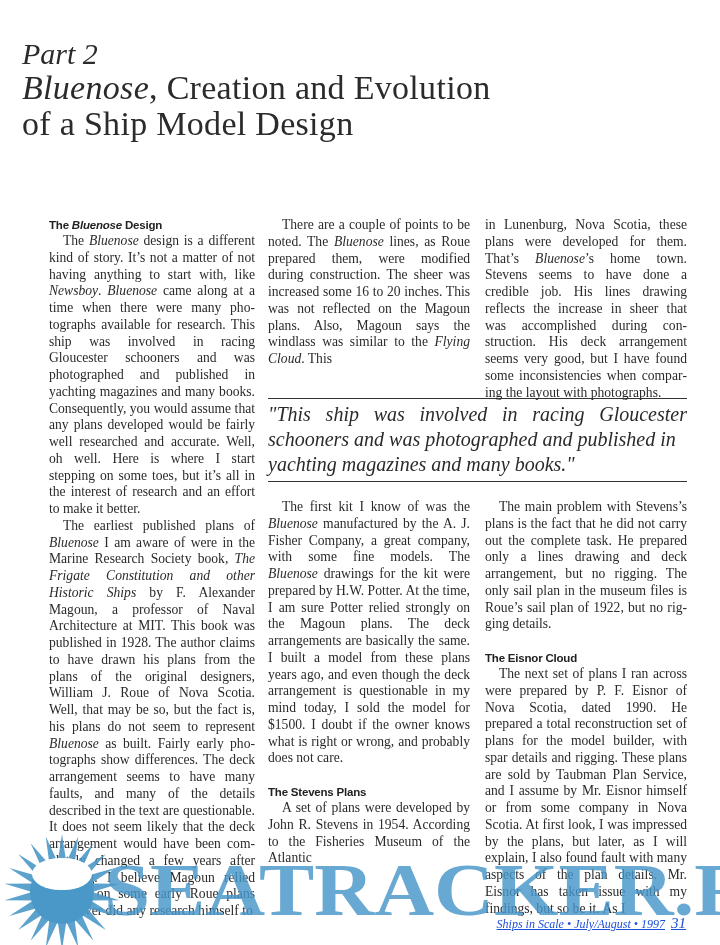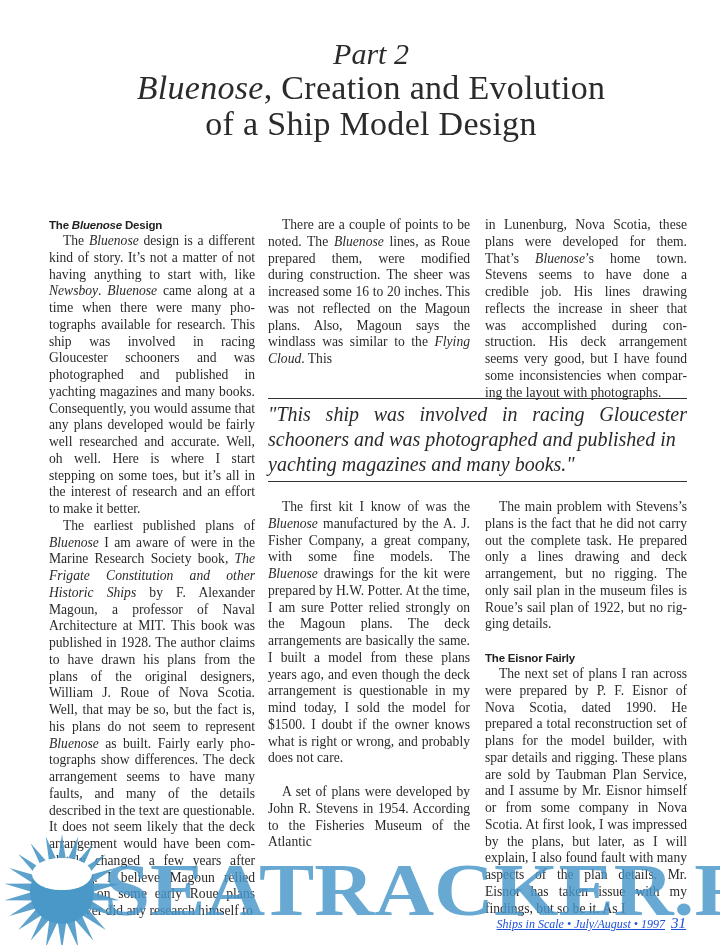--- a/index.html
+++ b/index.html
@@ -1,21 +1,21 @@
 <!DOCTYPE html>
 <html><head>
 <meta charset="utf-8">
 <style>
   html, body { margin: 0; padding: 0; }
   body {
     width: 720px; height: 945px; background: #ffffff; position: relative; overflow: hidden;
     color: #2a2a2a;
     font-family: "Liberation Serif", "DejaVu Serif", serif;
   }
-  .title-block { position: absolute; left: 0; top: 38px; width: 720px; text-align: center; color: #2b2b2b; }
+  .title-block { position: absolute; left: 0; top: 38px; width: 720px; color: #2b2b2b; }
   .part { font-style: italic; font-size: 30px; line-height: 32px; margin-left: 22px; }
   .title1, .title2 { font-size: 34px; line-height: 36px; letter-spacing: 0.3px; }
   .title1 { margin-left: 22px; }
   .title2 { margin-left: 22px; }
   .byline { font-style: italic; font-size: 22px; line-height: 26px; margin-top: 10px; margin-left: 176px; font-weight: bold; }
   .col { position: absolute; font-size: 13.6px; line-height: 16.75px; text-align: justify; hyphens: manual; }
   .col p { margin: 0; text-indent: 14px; }
   .col p.noindent { text-indent: 0; }
   .col1 { left: 49px; top: 217px; width: 206px; }
   .col2a { left: 268px; top: 217px; width: 202px; }
@@ -70,27 +70,28 @@
 </div>
 
 <div class="pull-quote">
   <div>"This ship was involved in racing Gloucester schooners and was photographed and published in</div>
   <div class="last">yachting magazines and many books."</div>
 </div>
 
 <div class="col col2b">
   <p>The first kit I know of was the <i>Bluenose</i> manufactured by the A. J. Fisher Company, a great company, with some fine models. The <i>Bluenose</i> drawings for the kit were prepared by H.W. Potter. At the time, I am sure Potter relied strongly on the Magoun plans. The deck arrangements are basically the same. I built a model from these plans years ago, and even though the deck arrangement is ques­tionable in my mind today, I sold the model for $1500. I doubt if the owner knows what is right or wrong, and probably does not care.</p>
   <div class="spacer"></div>
+  <div class="subhead">The Stevens Plans</div>
   <p>A set of plans were developed by John R. Stevens in 1954. According to the Fisheries Museum of the Atlantic</p>
 </div>
 
 <div class="col col3b">
   <p>The main problem with Stevens’s plans is the fact that he did not carry out the complete task. He prepared only a lines drawing and deck arrangement, but no rigging. The only sail plan in the museum files is Roue’s sail plan of 1922, but no rig­ging details.</p>
   <div class="spacer"></div>
-  <div class="subhead">The Eisnor Fairly</div>
+  <div class="subhead">The Eisnor Cloud</div>
   <p>The next set of plans I ran across were prepared by P. F. Eisnor of Nova Scotia, dated 1990. He prepared a total reconstruction set of plans for the model builder, with spar details and rigging. These plans are sold by Taubman Plan Service, and I assume by Mr. Eisnor himself or from some company in Nova Scotia. At first look, I was impressed by the plans, but later, as I will explain, I also found fault with many aspects of the plan details. Mr. Eisnor has taken issue with my findings, but so be it. As I</p>
 </div>
 
 <svg class="watermark" viewBox="0 0 720 125">
   <g id="sunburst">
       <polygon points="62.0,14.0 66.3,42.3 78.3,16.3 74.5,44.7 93.4,23.2 81.6,49.3 105.8,34.0 87.2,55.8 114.8,47.9 90.8,63.5 119.4,63.7 92.0,72.0 119.4,80.3 90.8,80.5 114.8,96.1 87.2,88.2 105.8,110.0 81.6,94.7 93.4,120.8 74.5,99.3 78.3,127.7 66.3,101.7 62.0,130.0 57.7,101.7 45.7,127.7 49.5,99.3 30.6,120.8 42.4,94.7 18.2,110.0 36.8,88.2 9.2,96.1 33.2,80.5 4.6,80.3 32.0,72.0 4.6,63.7 33.2,63.5 9.2,47.9 36.8,55.8 18.2,34.0 42.4,49.3 30.6,23.2 49.5,44.7 45.7,16.3 57.7,42.3" fill="#4a98c8" fill-opacity="0.9"></polygon>
       <circle cx="62" cy="72" r="32" fill="#4a98c8"></circle>
       <rect x="32" y="38" width="60" height="32" fill="#ffffff" rx="28"></rect>
     </g>
 </svg>

